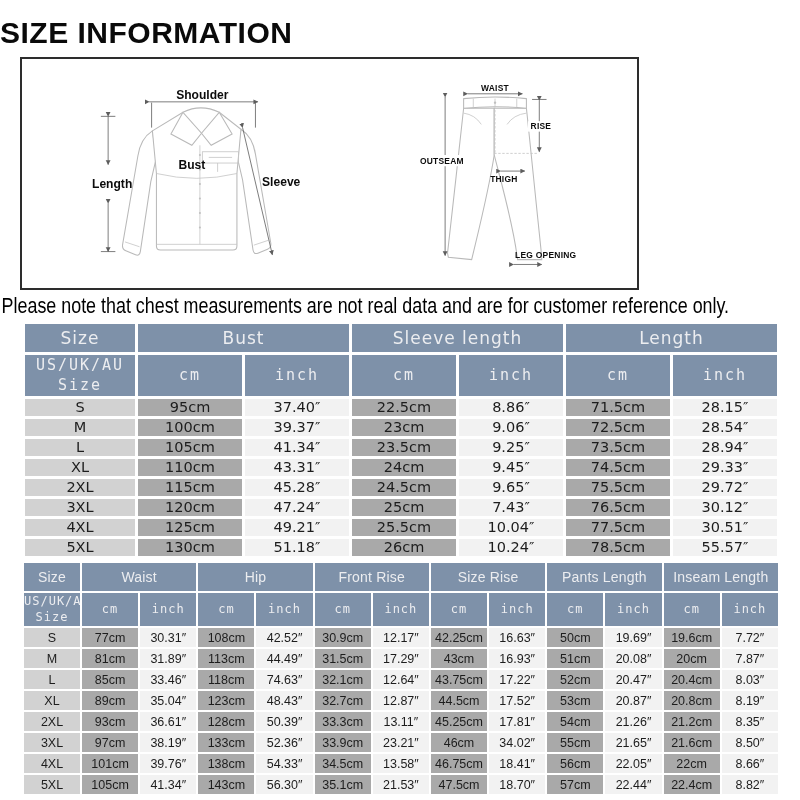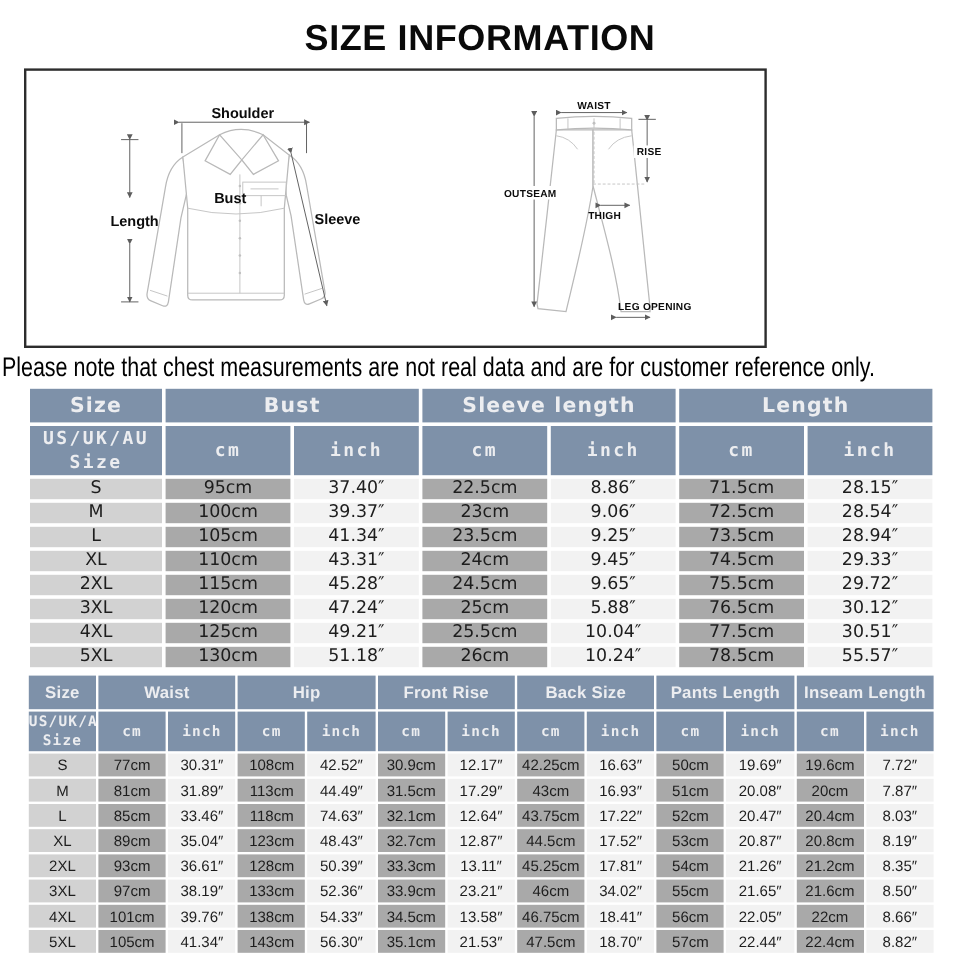--- a/index.html
+++ b/index.html
@@ -1,21 +1,21 @@
 <!DOCTYPE html>
 <html><head>
 <meta charset="utf-8">
 <style>
   html,body{margin:0;padding:0;}
   body{
     width:800px;height:800px;background:#ffffff;overflow:hidden;
     font-family:"Liberation Sans",sans-serif;color:#000;
   }
   .page-title{
-    margin:0;padding:16px 16px 4px;text-align:center;
+    margin:0;padding:16px 0 4px;text-align:left;
     font-size:30px;font-weight:bold;letter-spacing:.5px;color:#0a0a0a;
   }
   .diagram-box{
     box-sizing:border-box;margin:3px 12px 0 20px;width:619px;height:233px;
     border:2px solid #2d2d2d;background:#fff;display:flex;align-items:flex-end;
   }
   .diagram-box svg{width:50%;height:100%;display:block;}
   .garment{stroke:#b9b9b9;stroke-width:1.3;fill:#ffffff;}
   .garment .thin{stroke:#c4c4c4;stroke-width:1;fill:none;}
   .meas{stroke:#5d5d5d;stroke-width:1;fill:none;}
@@ -23,21 +23,21 @@
   .shirt-label{font-size:15px;}
   .pants-label{font-size:10.5px;letter-spacing:.3px;}
   .labelbg{fill:#ffffff;stroke:none;}
   .notice{
     white-space:nowrap;padding:3px 0 1px 2px;
     font-size:22.5px;line-height:26px;color:#000;
     transform:scaleX(.795);transform-origin:0 50%;
   }
   table{border-collapse:separate;margin-left:22px;background:#fff;table-layout:fixed;}
   th,td{padding:0;text-align:center;vertical-align:middle;overflow:hidden;}
-  th{background:var(--header-bg,#7E91A9);color:#ECEDF0;font-weight:bold;}
+  th{background:var(--header-bg,#7E91A9);color:#ECEDF0;font-weight:normal;}
   td{color:#1d1d1d;}
   td:first-child{background:var(--size-col-bg,#D2D2D2);}
   td:nth-child(even){background:var(--cm-col-bg,#A9A9A9);}
   td:nth-child(2n+3){background:var(--inch-col-bg,#F2F2F2);}
   
   .t1{border-spacing:3px;width:758px;margin-top:1px;}
   .t1 tr.group th{height:28px;font-size:17px;font-family:"DejaVu Sans",sans-serif;letter-spacing:1px;}
   .t1 tr.units th{height:34px;font-family:"DejaVu Sans Mono",monospace;font-size:15px;letter-spacing:2px;}
   .t1 th.sizehdr{font-size:12.5px;letter-spacing:1px;line-height:1.35;}
   .t1 td{height:17px;font-size:14.5px;font-family:"DejaVu Sans",sans-serif;}
@@ -214,21 +214,21 @@
           <td>24.5cm</td>
           <td>9.65″</td>
           <td>75.5cm</td>
           <td>29.72″</td>
         </tr>
         <tr>
           <td>3XL</td>
           <td>120cm</td>
           <td>47.24″</td>
           <td>25cm</td>
-          <td>5.88″</td>
+          <td>7.43″</td>
           <td>76.5cm</td>
           <td>30.12″</td>
         </tr>
         <tr>
           <td>4XL</td>
           <td>125cm</td>
           <td>49.21″</td>
           <td>25.5cm</td>
           <td>10.04″</td>
           <td>77.5cm</td>
@@ -261,21 +261,21 @@
         <col>
         <col>
         <col>
     </colgroup>
     <thead>
       <tr class="group">
         <th>Size</th>
         <th colspan="2">Waist</th>
         <th colspan="2">Hip</th>
         <th colspan="2">Front Rise</th>
-        <th colspan="2">Back Size</th>
+        <th colspan="2">Size Rise</th>
         <th colspan="2">Pants Length</th>
         <th colspan="2">Inseam Length</th>
       </tr>
       <tr class="units">
         <th class="sizehdr">
           <span>US/UK/AU</span>
           <span>Size</span>
         </th>
         <th>cm</th>
         <th>inch</th>

